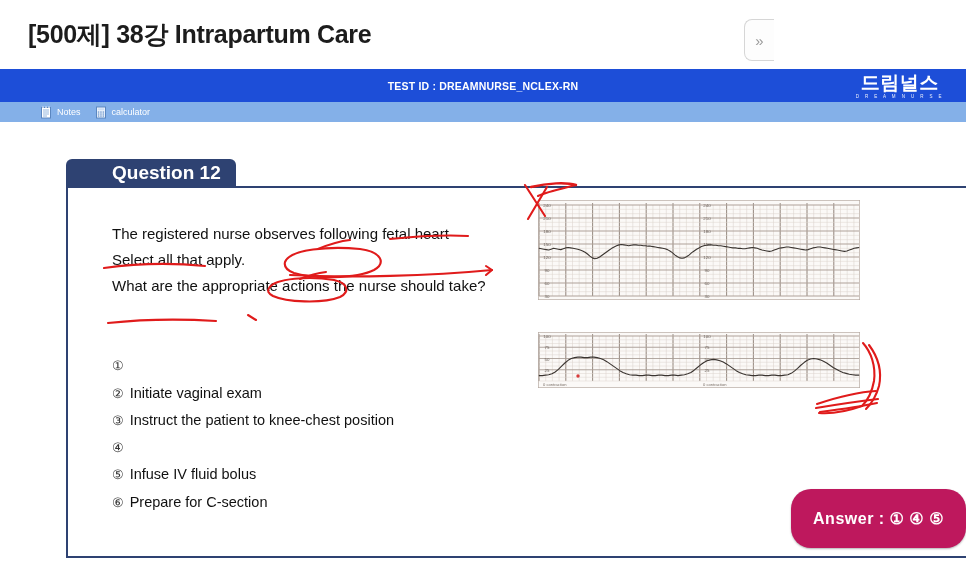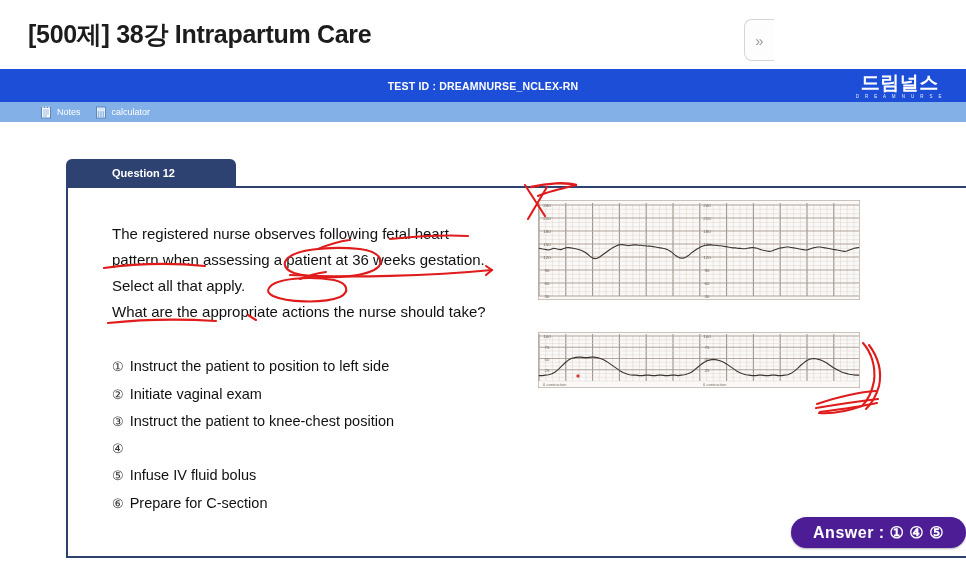--- a/index.html
+++ b/index.html
@@ -62,21 +62,21 @@
   .ico { width:12px; height:13px; display:block; }
 
   
   .page { position:absolute; left:0; top:125px; width:966px; height:452px; background:#fff; }
 
   .q-tab {
     position:absolute; left:66px; top:34px;
     width:170px; height:28px;
     background:#2e4272; border-radius:6px 6px 0 0;
     display:flex; align-items:center; padding-left:46px;
-    color:#ffffff; font-size:11px; font-weight:bold;
+    color:#ffffff; font-size:19px; font-weight:bold;
   }
   .q-panel {
     position:absolute; left:66px; top:61px;
     width:908px; height:372px;
     border:2px solid #2e4272; background:#ffffff;
   }
 
   .q-text {
     position:absolute; left:44px; top:33px; width:420px;
     font-size:15px; color:#111; line-height:26px;
@@ -85,22 +85,22 @@
 
   .opts { position:absolute; left:44px; top:165px; }
   .opt {
     display:flex; align-items:baseline; gap:6px;
     font-size:14.5px; color:#111; line-height:26.5px; white-space:nowrap;
   }
   .opt .num { font-size:13px; color:#333; }
 
   .answer-box {
     position:absolute; right:6px; bottom:8px;
-    background:#4c1d95; color:#fff;
-    border-radius:20px; padding:6px 22px;
+    background:#be185d; color:#fff;
+    border-radius:20px; padding:20px 22px;
     font-size:16px; font-weight:bold; letter-spacing:.5px;
     box-shadow:0 1px 2px rgba(0,0,0,.3);
     cursor:pointer; white-space:nowrap;
   }
 
   
   .strip { position:absolute; background:#fbf9f7; }
   #fhr-strip  { left:538px; top:200px; width:322px; height:100px; }
   #toco-strip { left:538px; top:332px; width:322px; height:56px; }
 
@@ -168,29 +168,27 @@
   <div class="page">
 
     <div class="q-tab">
       <span>Question 12</span>
     </div>
 
     <div class="q-panel">
 
       <div class="q-text">
         <span class="ln">The registered nurse observes following fetal heart</span>
-        <span class="ln">pattern when assessing a patient at 36 weeks gestation.</span>
         <span class="ln">Select all that apply.</span>
         <span class="ln">What are the appropriate actions the nurse should take?</span>
       </div>
 
       <div class="opts">
         <div class="opt">
           <span class="num">①</span>
-          <span>Instruct the patient to position to left side</span>
         </div>
         <div class="opt">
           <span class="num">②</span>
           <span>Initiate vaginal exam</span>
         </div>
         <div class="opt">
           <span class="num">③</span>
           <span>Instruct the patient to knee-chest position</span>
         </div>
         <div class="opt">

